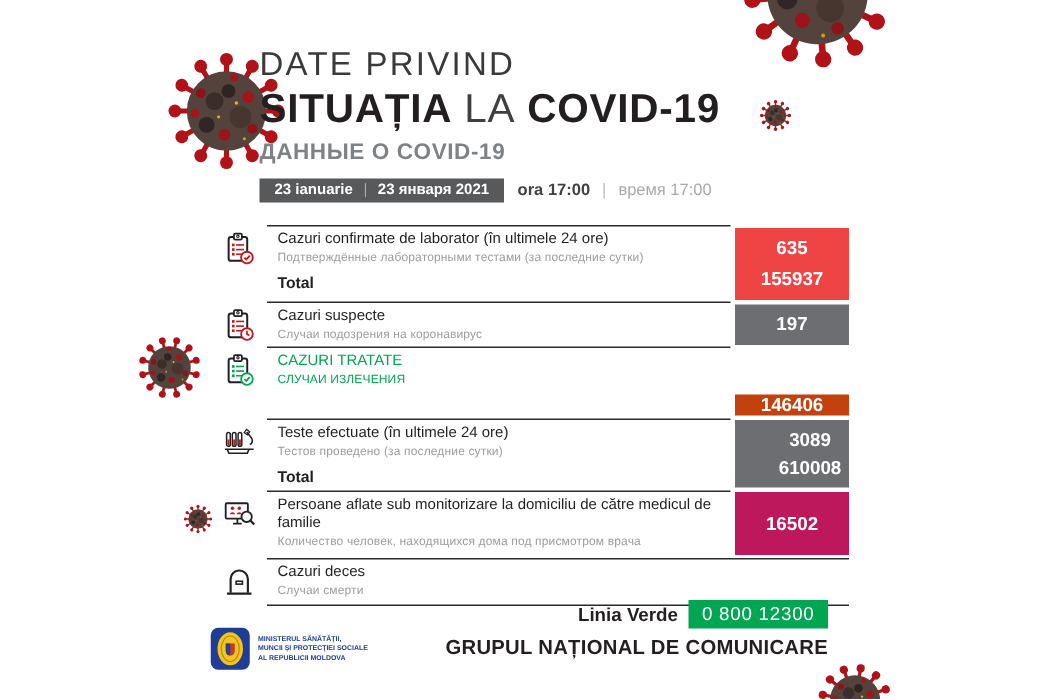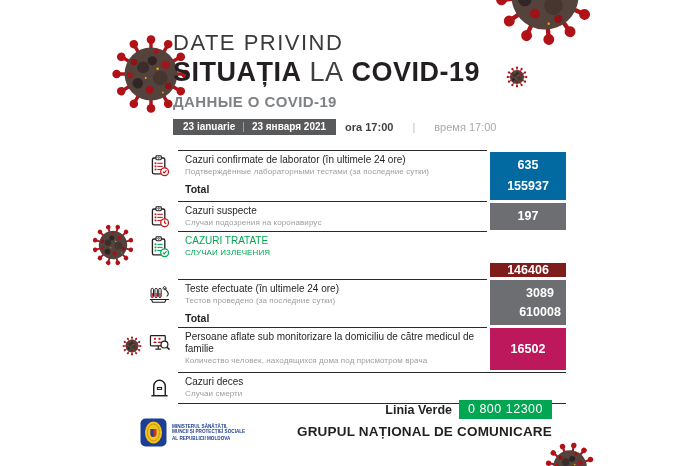--- a/index.html
+++ b/index.html
@@ -21,21 +21,21 @@
   .header { position:absolute; left:173px; top:30px; }
   .t1 { font-size:22px; font-weight:400; letter-spacing:1.5px; color:#3a3a3a; }
   .t2 { font-size:27px; color:#231f20; margin-top:1px; letter-spacing:0.5px; }
   .t2 .b { font-weight:800; }
   .t2 .l { font-weight:300; color:#404041; }
   .t3 { font-size:15px; font-weight:700; color:#7f8285; margin-top:5px; letter-spacing:0.4px; }
   .daterow { margin-top:9px; display:flex; align-items:center; gap:9px; }
   .date-badge { background:#58595b; color:#fff; font-size:10px; font-weight:700;
                 padding:2px 10px 3px; display:flex; gap:7px; align-items:center; }
   .date-badge .div { color:#a7a9ac; font-weight:400; }
-  .time { display:flex; gap:19px; align-items:center; font-size:11px;text-align:center; }
+  .time { display:flex; gap:8px; align-items:center; font-size:11px;text-align:center; }
   .time .ro { color:#414042; font-weight:700; }
   .time .div { color:#bcbec0; }
   .time .ru { color:#a7a9ac; font-weight:400; }
 
   
   .stats { position:absolute; left:148px; top:150px; width:418px; }
   .row { display:flex; align-items:stretch; }
   .icon-cell { width:30px; padding-top:4px; flex:none; }
   .icon-cell svg { width:23px; height:23px; display:block; }
   .text-cell { flex:1; border-top:1.6px solid #2b292a; padding:3px 4px 3px 7px; }
@@ -204,21 +204,21 @@
             <circle cx="18.8" cy="20" r="4.4" fill="#fff" stroke="#c4161c" stroke-width="1.4"></circle>
             <path d="M16.9 20 l1.4 1.4 2.6-2.9" fill="none" stroke="#c4161c" stroke-width="1.4"></path>
           </svg>
         </div>
         <div class="text-cell">
           <div class="title">Cazuri confirmate de laborator (în ultimele 24 ore)</div>
           <div class="sub">Подтверждённые лабораторными тестами (за последние сутки)</div>
           <div class="total-label">Total</div>
         </div>
         <div class="value-cell">
-          <div class="value-box" style="background: #0369a1;">
+          <div class="value-box" style="background: #ef4444;">
             <div>635</div>
             <div>155937</div>
           </div>
         </div>
       </div>
 
       <div class="row r2">
         <div class="icon-cell">
           <svg viewBox="0 0 26 26">
             <use href="#clipboard"></use>
@@ -259,21 +259,21 @@
             </g>
             <circle cx="18.8" cy="20" r="4.4" fill="#fff" stroke="#00a651" stroke-width="1.4"></circle>
             <path d="M16.9 20 l1.4 1.4 2.6-2.9" fill="none" stroke="#00a651" stroke-width="1.4"></path>
           </svg>
         </div>
         <div class="text-cell">
           <div class="title" style="color: rgb(0, 166, 81);">CAZURI TRATATE</div>
           <div class="sub" style="color: rgb(0, 166, 81);">СЛУЧАИ ИЗЛЕЧЕНИЯ</div>
         </div>
         <div class="value-cell">
-          <div class="value-box" style="background: #7f1d1d; margin-top: 32px;">
+          <div class="value-box" style="background: #c2410c; margin-top: 32px;">
             <div>146406</div>
           </div>
         </div>
       </div>
 
       <div class="row r4">
         <div class="icon-cell">
           <svg viewBox="0 0 30 26">
             <g stroke="#231f20" stroke-width="1.3" fill="none">
               <rect x="4" y="5" width="3.2" height="12" rx="1.6"></rect>

